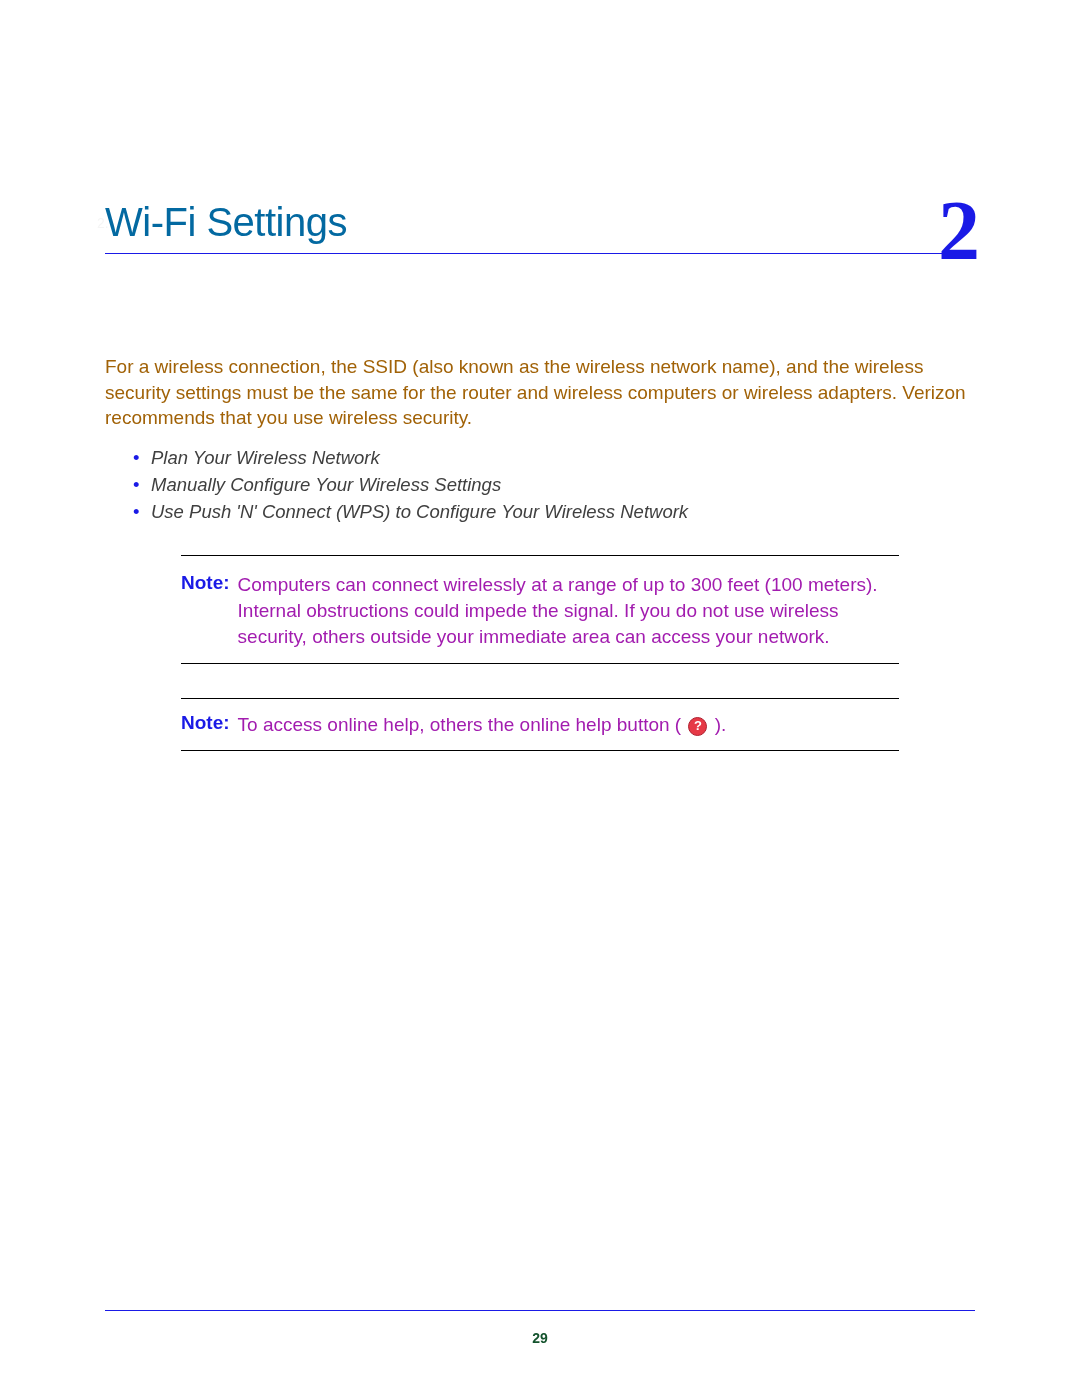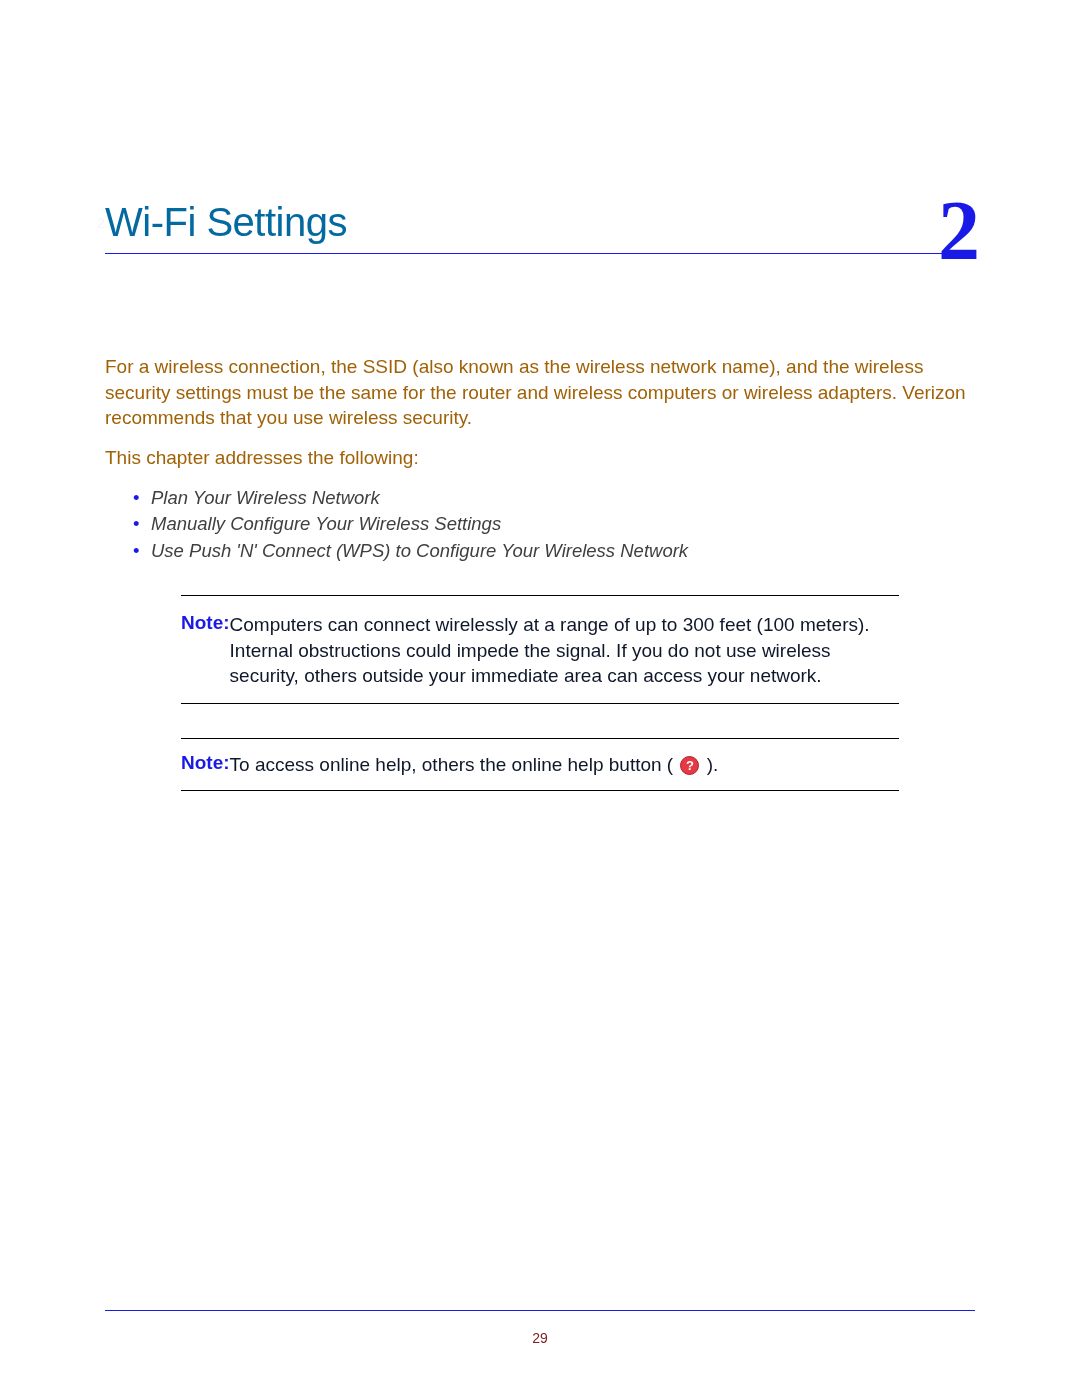--- a/index.html
+++ b/index.html
@@ -72,33 +72,33 @@
       color: #404040;
     }
     .note-box {
       margin: 22px 76px 18px 76px;
       border-top: 1.5px solid #000;
       border-bottom: 1.5px solid #000;
       padding: 16px 0 14px 0;
     }
     .note-row {
       display: flex;
-      gap: 0;
+      gap: 8px;
       justify-content: center;
     }
     .note-label {
       font-size: 19px;
       font-weight: 700;
       color: #1a1ae6;
       flex-shrink: 0;
     }
     .note-text {
       font-size: 19px;
       line-height: 1.35;
-      color: #0f172a;
+      color: #a21caf;
       flex: 1;
     }
     .note-text-inline {
       display: inline;
     }
     .note-box.second {
       margin-top: 34px;
       padding: 13px 0 12px 0;
     }
     .help-icon {
@@ -127,22 +127,22 @@
       position: absolute;
       bottom: 50px;
       left: 105px;
       right: 105px;
       border-top: 1.5px solid #1a1ae6;
       text-align: center;
       padding-top: 18px;
     }
     .page-number {
       font-size: 14px;
-      font-weight: 400;
-      color: #7f1d1d;
+      font-weight: 700;
+      color: #14532d;
     }
     .faint-mark {
       position: absolute;
       left: 97px;
       top: 215px;
       font-size: 14px;
       color: #f5f5f5;
       font-weight: 300;
     }
   </style>
@@ -152,21 +152,20 @@
 <div class="page">
 
   <span class="faint-mark">2.</span>
 
   <div class="header-row">
     <h1 class="chapter-title">Wi-Fi Settings</h1>
   </div>
   <div class="chapter-number">2</div>
 
   <p class="body-text">For a wireless connection, the SSID (also known as the wireless network name), and the wireless security settings must be the same for the router and wireless computers or wireless adapters. Verizon recommends that you use wireless security.</p>
-  <p class="body-text">This chapter addresses the following:</p>
 
   <ul class="link-list">
     <li><span>Plan Your Wireless Network</span></li>
     <li><span>Manually Configure Your Wireless Settings</span></li>
     <li><span>Use Push 'N' Connect (WPS) to Configure Your Wireless Network</span></li>
   </ul>
 
   <div class="note-box">
     <div class="note-row">
       <span class="note-label">Note: </span>

